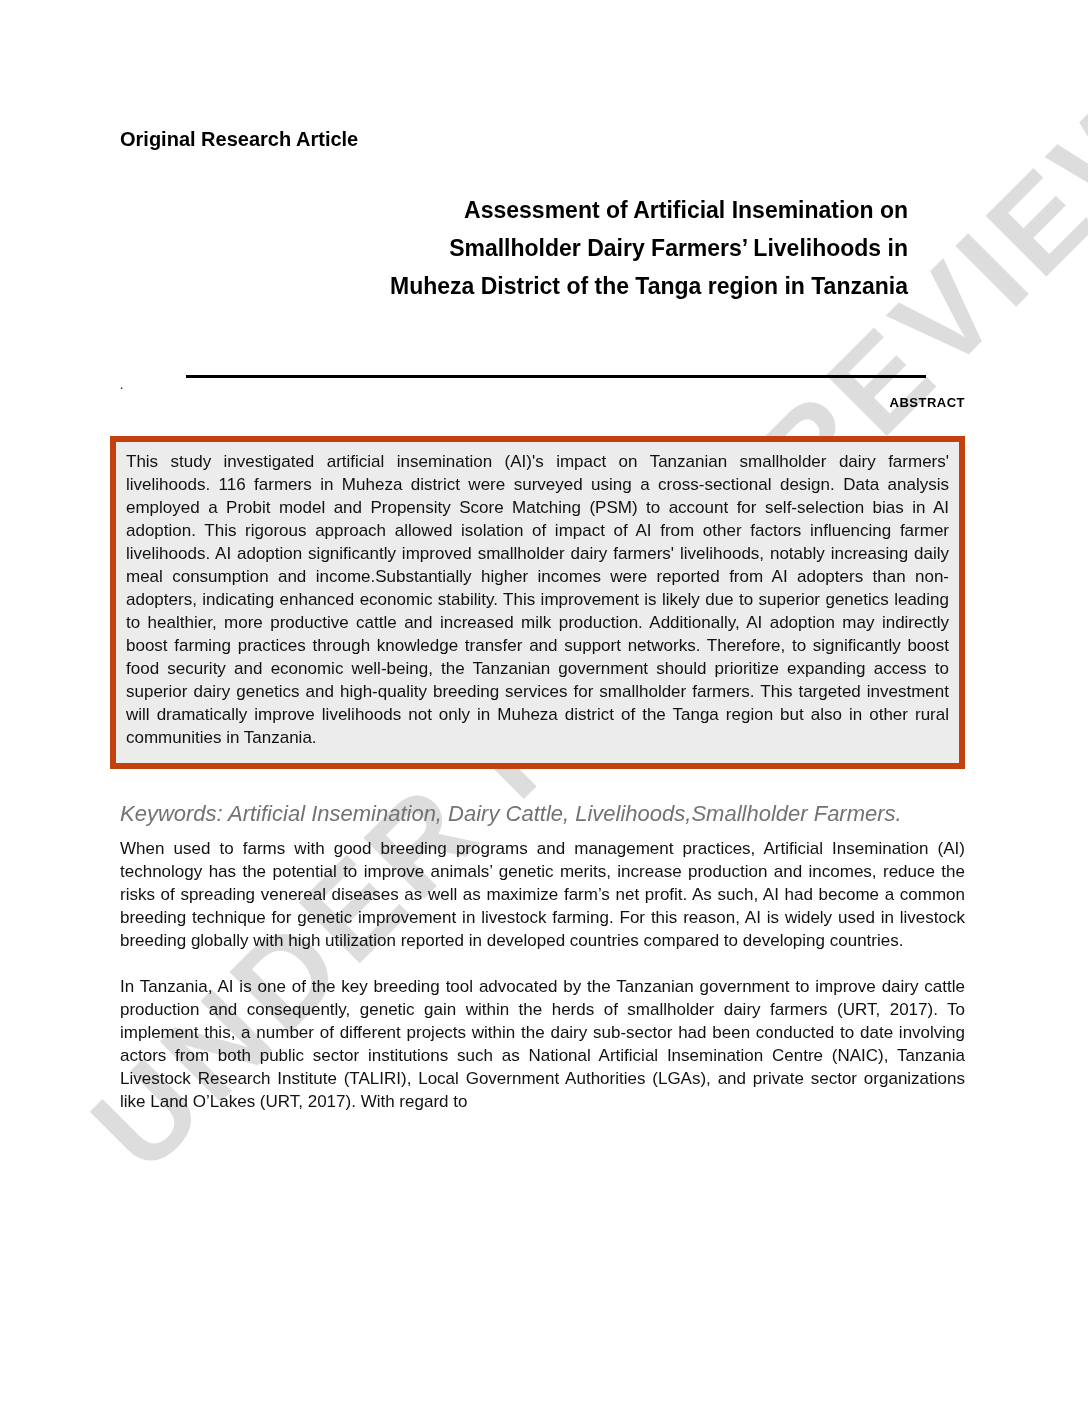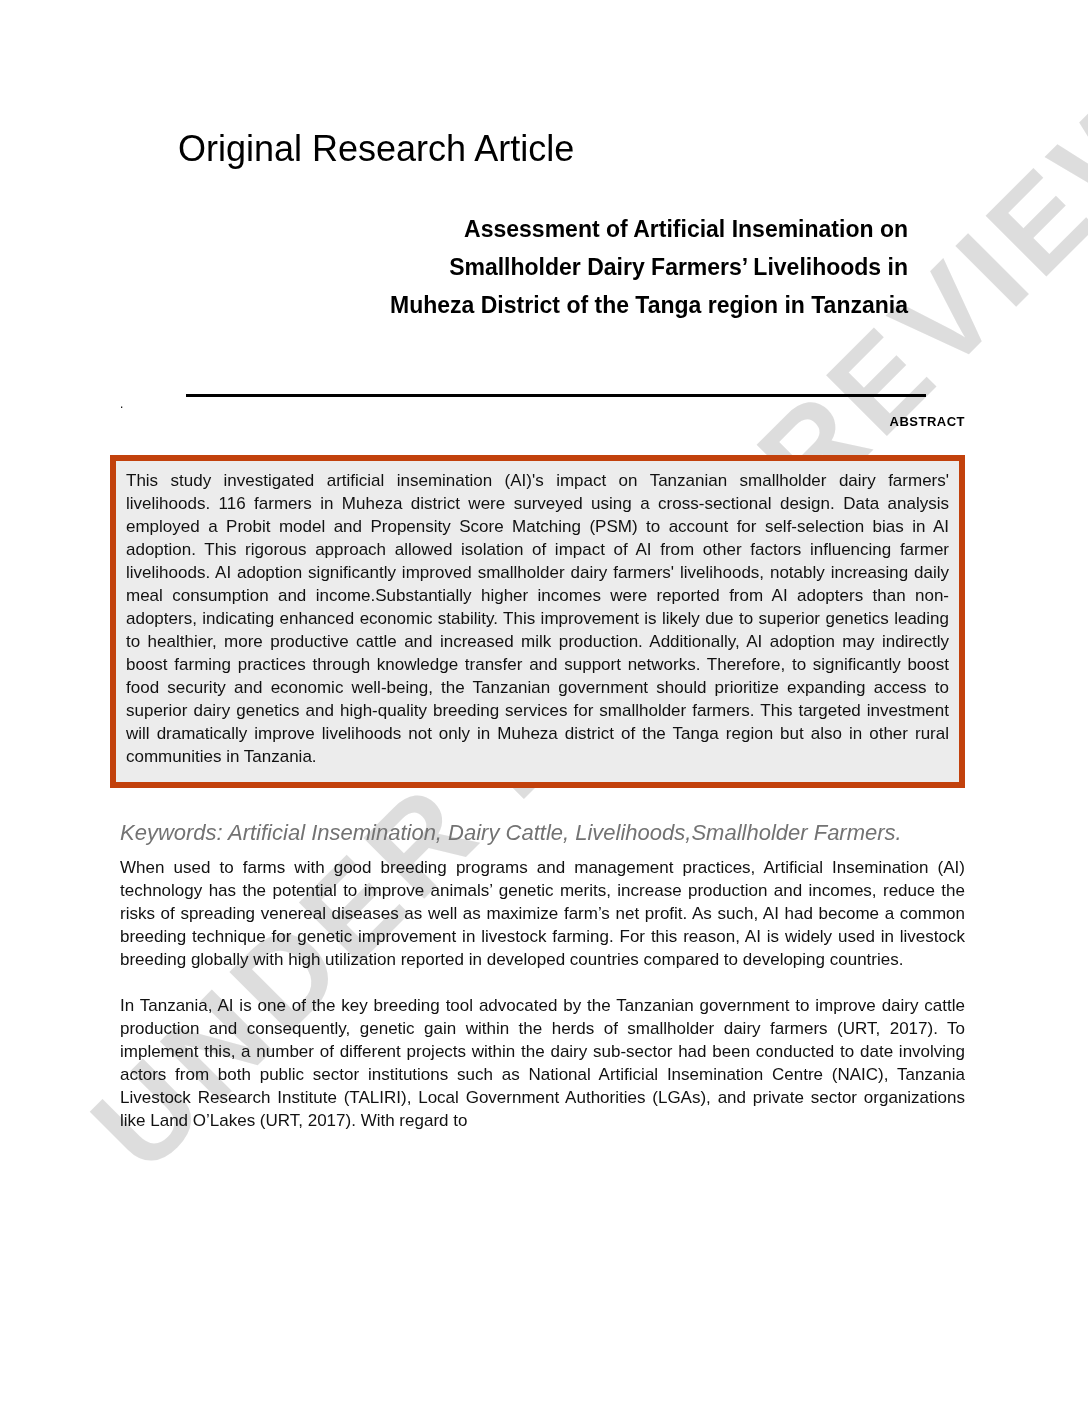--- a/index.html
+++ b/index.html
@@ -33,23 +33,22 @@
     white-space: nowrap;
     user-select: none;
   }
   .content {
     position: relative;
     z-index: 1;
     padding: 128px 123px 0 120px; 
     box-sizing: border-box;
   }
   .article-type {
-    margin-left: 58px;
-    font-size: 36px;
-    font-weight: normal;
+    font-size: 20px;
+    font-weight: bold;
     color: #000000;
   }
   .title {
     margin-top: 40px;
     font-size: 23px;
     font-weight: bold;
     line-height: 38px;
     text-align: right;
     padding-right: 57px;
     white-space: pre-line;

